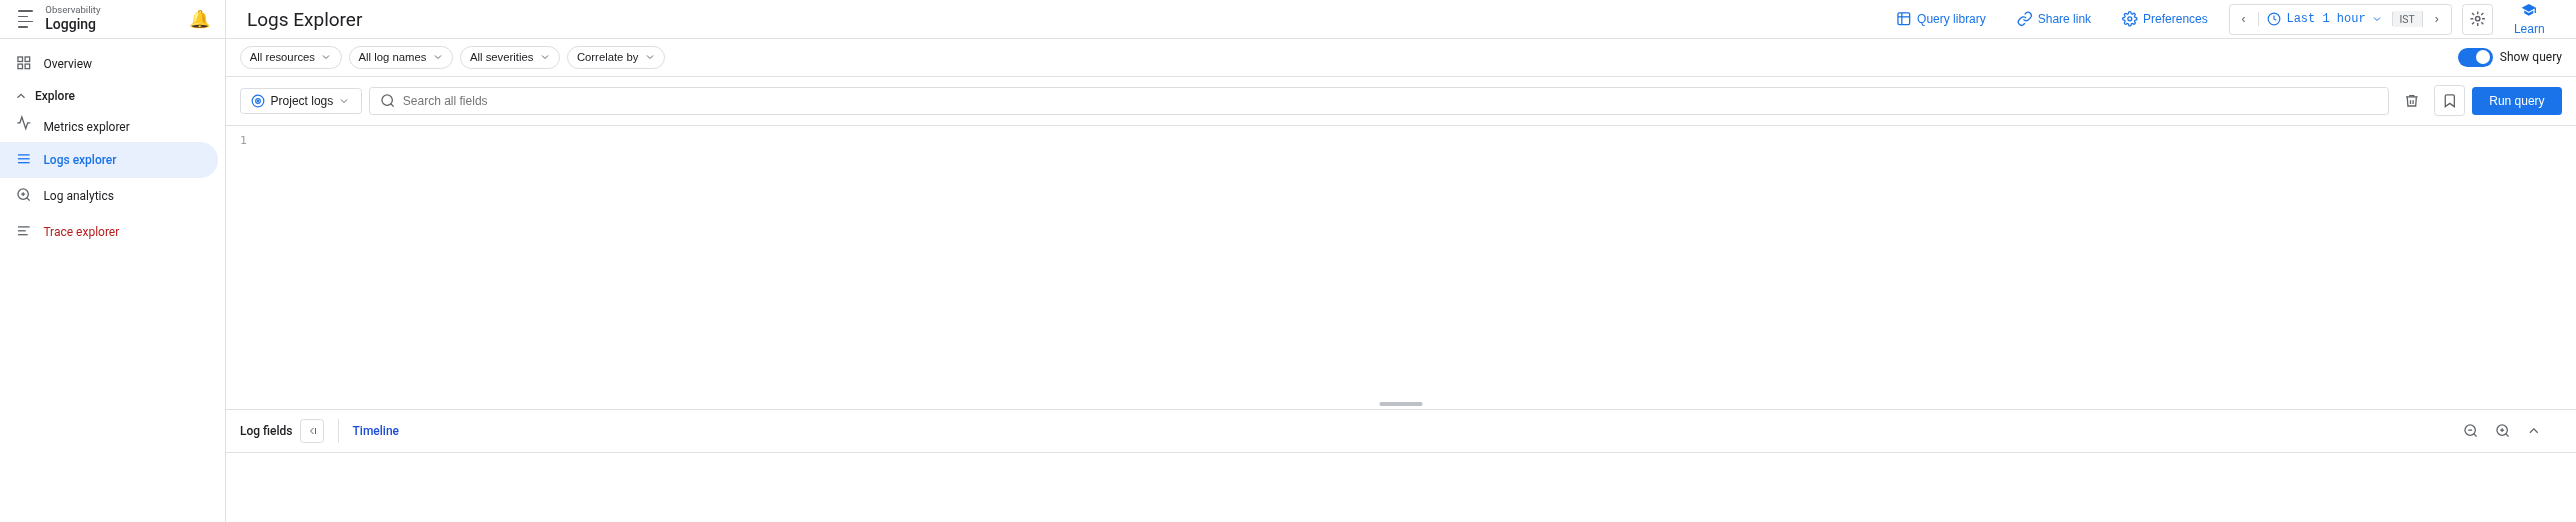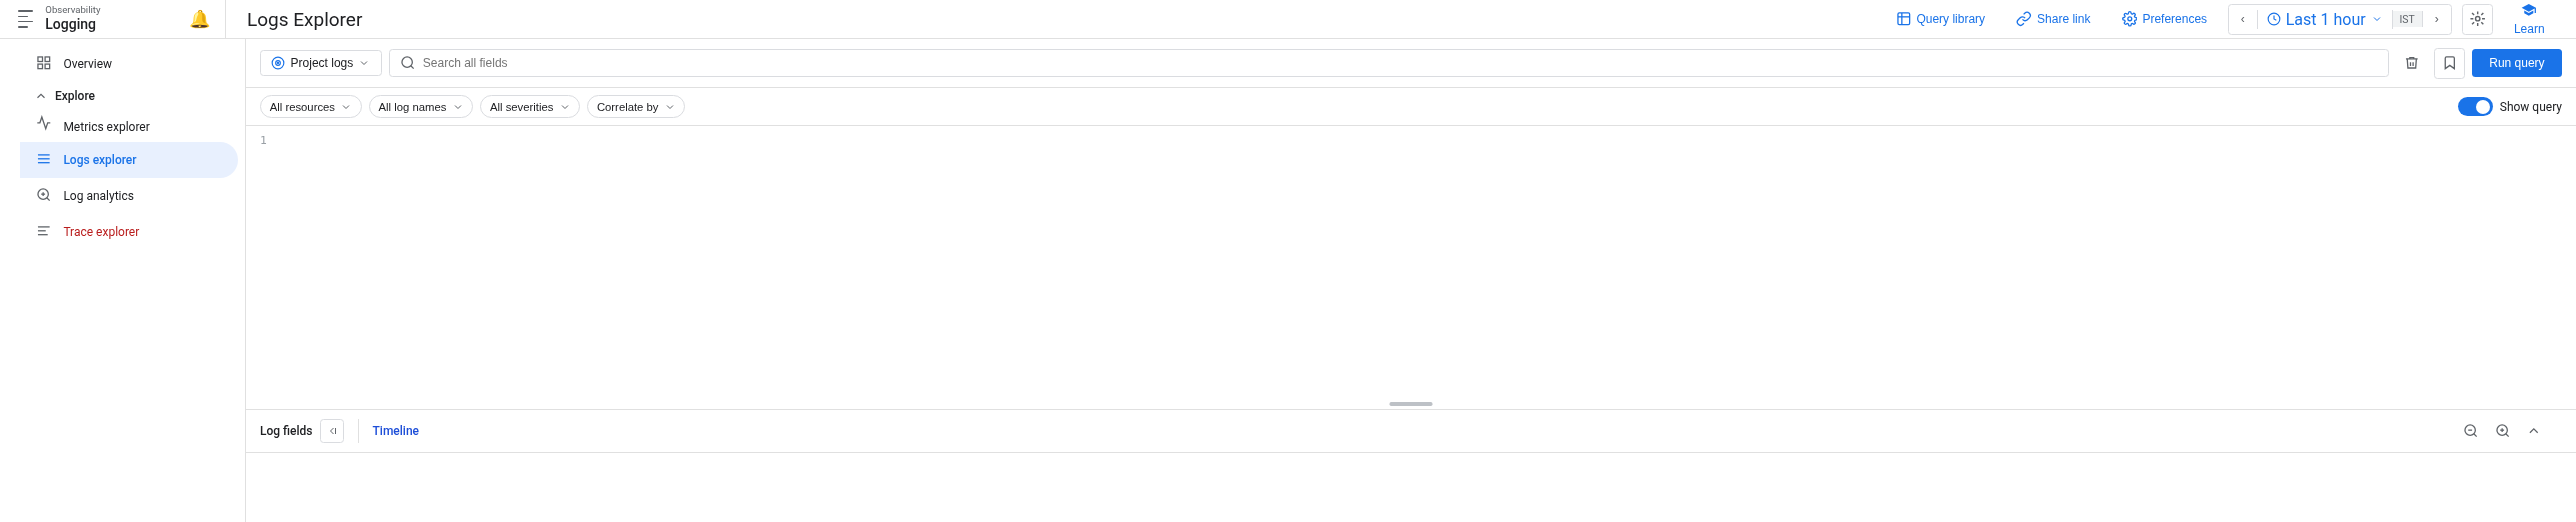--- a/index.html
+++ b/index.html
@@ -62,21 +62,21 @@
         <span>Preferences</span>
       </button>
 
       <div style="display:flex;align-items:center;border:0.9px solid #dadce0;border-radius:3.5px;overflow:hidden;height:31px;">
         <button style="width:28px;height:31px;border:none;background:transparent;cursor:pointer;color:#5f6368;font-size:12px;display:flex;align-items:center;justify-content:center;">‹</button>
         <div style="display:flex;align-items:center;gap:5.2px;padding:0 8.7px;cursor:pointer;border-left:0.9px solid #dadce0;border-right:0.9px solid #dadce0;">
           <svg width="14" height="14" viewBox="0 0 24 24" fill="none" stroke="#1a73e8" stroke-width="2">
               <circle cx="12" cy="12" r="10"></circle>
               <polyline points="12 6 12 12 16 14"></polyline>
             </svg>
-          <span style="font-size:16px;color:#1a73e8;white-space:nowrap;">Last 1 hour</span>
+          <span style="font-size:12px;color:#1a73e8;white-space:nowrap;font-family:Liberation Mono, monospace;">Last 1 hour</span>
           <svg width="12" height="12" viewBox="0 0 24 24" fill="none" stroke="#1a73e8" stroke-width="2">
               <polyline points="6 9 12 15 18 9"></polyline>
             </svg>
         </div>
         <span style="font-size:10.4px;color:#5f6368;padding:1.7px 7px;background:#f1f3f4;border-right:0.9px solid #dadce0;white-space:nowrap;">IST</span>
         <button style="width:28px;height:31px;border:none;background:transparent;cursor:pointer;color:#5f6368;font-size:12px;display:flex;align-items:center;justify-content:center;">›</button>
       </div>
 
       <button style="display:flex;align-items:center;justify-content:center;width:31px;height:31px;border:0.9px solid #dadce0;border-radius:3.5px;background:transparent;cursor:pointer;color:#5f6368;font-size:14px;">
         <svg width="17.4" height="17.4" viewBox="0 0 24 24" fill="none" stroke="#5f6368" stroke-width="2">
@@ -89,21 +89,21 @@
         <svg width="15.6" height="15.6" viewBox="0 0 24 24" fill="#1a73e8">
             <path d="M12 3L1 9l11 6 9-4.91V17h2V9L12 3zM5 13.18v4L12 21l7-3.82v-4L12 17l-7-3.82z"></path>
           </svg>
         <span>Learn</span>
       </button>
     </div>
   </div>
 
   <div style="display:flex;flex:1;overflow:hidden;">
 
-    <div style="width:226px;min-width:226px;border-right:0.9px solid #e0e0e0;background:#fff;overflow-y:auto;padding:7px 0;margin-left:20px;">
+    <div style="width:226px;min-width:226px;border-right:0.9px solid #e0e0e0;background:#fff;overflow-y:auto;padding:7px 0;">
 
       <div style="display:flex;align-items:center;gap:10.4px;padding:8.7px 14px;cursor:pointer;color:#202124;font-size:12px;border-radius:0 21px 21px 0;margin-right:7px;">
         <span style="font-size:14px;width:19px;text-align:center;">
           <svg width="15.6" height="15.6" viewBox="0 0 24 24" fill="none" stroke="#5f6368" stroke-width="2">
               <rect x="3" y="3" width="7" height="7"></rect>
               <rect x="14" y="3" width="7" height="7"></rect>
               <rect x="14" y="14" width="7" height="7"></rect>
               <rect x="3" y="14" width="7" height="7"></rect>
             </svg>
         </span>
@@ -156,62 +156,20 @@
               <line x1="3" y1="6" x2="21" y2="6"></line>
               <line x1="3" y1="12" x2="15" y2="12"></line>
               <line x1="3" y1="18" x2="18" y2="18"></line>
             </svg>
         </span>
         <span>Trace explorer</span>
       </div>
     </div>
 
     <div style="flex:1;display:flex;flex-direction:column;overflow:hidden;">
-
-      <div style="display:flex;align-items:center;gap:7px;padding:8.7px 14px;border-bottom:0.9px solid #e0e0e0;background:#fff;">
-
-        <button style="display:flex;align-items:center;gap:5.2px;padding:5.2px 10.4px;border:0.9px solid #dadce0;border-radius:3.5px;background:#fff;font-size:12px;cursor:pointer;color:#202124;white-space:nowrap;">
-          <svg width="14" height="14" viewBox="0 0 24 24" fill="none" stroke="#1a73e8" stroke-width="2">
-              <circle cx="12" cy="12" r="10"></circle>
-              <circle cx="12" cy="12" r="4"></circle>
-              <circle cx="12" cy="12" r="1" fill="#1a73e8"></circle>
-            </svg>
-          <span>Project logs</span>
-          <svg width="12" height="12" viewBox="0 0 24 24" fill="none" stroke="#5f6368" stroke-width="2">
-              <polyline points="6 9 12 15 18 9"></polyline>
-            </svg>
-        </button>
-
-        <div style="flex:1;display:flex;align-items:center;gap:7px;border:0.9px solid #dadce0;border-radius:3.5px;padding:5.2px 10.4px;background:#fff;">
-          <svg width="15.6" height="15.6" viewBox="0 0 24 24" fill="none" stroke="#5f6368" stroke-width="2">
-              <circle cx="11" cy="11" r="8"></circle>
-              <line x1="21" y1="21" x2="16.65" y2="16.65"></line>
-            </svg>
-          <input type="text" style="border: none; outline: none; flex: 1 1 0%; font-size: 12px; color: rgb(32, 33, 36); background: transparent;" placeholder="Search all fields">
-        </div>
-
-        <button style="display:flex;align-items:center;justify-content:center;width:31px;height:31px;border:none;border-radius:3.5px;background:transparent;cursor:pointer;color:#5f6368;">
-          <svg width="15.6" height="15.6" viewBox="0 0 24 24" fill="none" stroke="#5f6368" stroke-width="2">
-              <polyline points="3 6 5 6 21 6"></polyline>
-              <path d="M19 6l-1 14H6L5 6"></path>
-              <path d="M10 11v6M14 11v6"></path>
-              <path d="M9 6V4h6v2"></path>
-            </svg>
-        </button>
-
-        <button style="display:flex;align-items:center;justify-content:center;width:31px;height:31px;border:0.9px solid #dadce0;border-radius:3.5px;background:#fff;cursor:pointer;color:#5f6368;">
-          <svg width="15.6" height="15.6" viewBox="0 0 24 24" fill="none" stroke="#5f6368" stroke-width="2">
-              <path d="M19 21l-7-5-7 5V5a2 2 0 0 1 2-2h10a2 2 0 0 1 2 2z"></path>
-            </svg>
-        </button>
-
-        <button style="padding:7px 17.4px;background:#1a73e8;color:#fff;border:none;border-radius:3.5px;font-size:12px;font-weight:500;cursor:pointer;white-space:nowrap;">
-          <span>Run query</span>
-        </button>
-      </div>
 
       <div style="display:flex;align-items:center;gap:7px;padding:7px 14px;border-bottom:0.9px solid #e0e0e0;background:#fff;">
 
         <button style="display:flex;align-items:center;gap:5.2px;padding:4.3px 8.7px;border:0.9px solid #dadce0;border-radius:14px;background:#fff;font-size:11.3px;cursor:pointer;color:#202124;">
           <span>All resources</span>
           <svg width="12" height="12" viewBox="0 0 24 24" fill="none" stroke="#5f6368" stroke-width="2">
               <polyline points="6 9 12 15 18 9"></polyline>
             </svg>
         </button>
 
@@ -237,20 +195,62 @@
         </button>
 
         <div style="margin-left:auto;display:flex;align-items:center;gap:7px;">
           <div style="position:relative;width:35px;height:19px;cursor:pointer;">
             <div style="width:35px;height:19px;background:#1a73e8;border-radius:9.6px;position:relative;">
               <div style="position:absolute;top:2.6px;right:2.6px;width:14px;height:14px;background:#fff;border-radius:50%;"></div>
             </div>
           </div>
           <span style="font-size:12px;color:#202124;">Show query</span>
         </div>
+      </div>
+
+      <div style="display:flex;align-items:center;gap:7px;padding:8.7px 14px;border-bottom:0.9px solid #e0e0e0;background:#fff;">
+
+        <button style="display:flex;align-items:center;gap:5.2px;padding:5.2px 10.4px;border:0.9px solid #dadce0;border-radius:3.5px;background:#fff;font-size:12px;cursor:pointer;color:#202124;white-space:nowrap;">
+          <svg width="14" height="14" viewBox="0 0 24 24" fill="none" stroke="#1a73e8" stroke-width="2">
+              <circle cx="12" cy="12" r="10"></circle>
+              <circle cx="12" cy="12" r="4"></circle>
+              <circle cx="12" cy="12" r="1" fill="#1a73e8"></circle>
+            </svg>
+          <span>Project logs</span>
+          <svg width="12" height="12" viewBox="0 0 24 24" fill="none" stroke="#5f6368" stroke-width="2">
+              <polyline points="6 9 12 15 18 9"></polyline>
+            </svg>
+        </button>
+
+        <div style="flex:1;display:flex;align-items:center;gap:7px;border:0.9px solid #dadce0;border-radius:3.5px;padding:5.2px 10.4px;background:#fff;">
+          <svg width="15.6" height="15.6" viewBox="0 0 24 24" fill="none" stroke="#5f6368" stroke-width="2">
+              <circle cx="11" cy="11" r="8"></circle>
+              <line x1="21" y1="21" x2="16.65" y2="16.65"></line>
+            </svg>
+          <input type="text" style="border: none; outline: none; flex: 1 1 0%; font-size: 12px; color: rgb(32, 33, 36); background: transparent;" placeholder="Search all fields">
+        </div>
+
+        <button style="display:flex;align-items:center;justify-content:center;width:31px;height:31px;border:none;border-radius:3.5px;background:transparent;cursor:pointer;color:#5f6368;">
+          <svg width="15.6" height="15.6" viewBox="0 0 24 24" fill="none" stroke="#5f6368" stroke-width="2">
+              <polyline points="3 6 5 6 21 6"></polyline>
+              <path d="M19 6l-1 14H6L5 6"></path>
+              <path d="M10 11v6M14 11v6"></path>
+              <path d="M9 6V4h6v2"></path>
+            </svg>
+        </button>
+
+        <button style="display:flex;align-items:center;justify-content:center;width:31px;height:31px;border:0.9px solid #dadce0;border-radius:3.5px;background:#fff;cursor:pointer;color:#5f6368;">
+          <svg width="15.6" height="15.6" viewBox="0 0 24 24" fill="none" stroke="#5f6368" stroke-width="2">
+              <path d="M19 21l-7-5-7 5V5a2 2 0 0 1 2-2h10a2 2 0 0 1 2 2z"></path>
+            </svg>
+        </button>
+
+        <button style="padding:7px 17.4px;background:#1a73e8;color:#fff;border:none;border-radius:3.5px;font-size:12px;font-weight:500;cursor:pointer;white-space:nowrap;">
+          <span>Run query</span>
+        </button>
       </div>
 
       <div style="flex:1;padding:7px 14px;background:#fff;position:relative;overflow:hidden;">
         <span style="color:#9aa0a6;font-size:11.3px;font-family:monospace;user-select:none;">1</span>
 
         
         <div style="position:absolute;bottom:0;left:50%;transform:translateX(-50%);display:flex;justify-content:center;align-items:center;padding:3.5px 0;cursor:ns-resize;">
           <div style="width:43px;height:3.5px;background:#bdc1c6;border-radius:1.7px;"></div>
         </div>
       </div>

